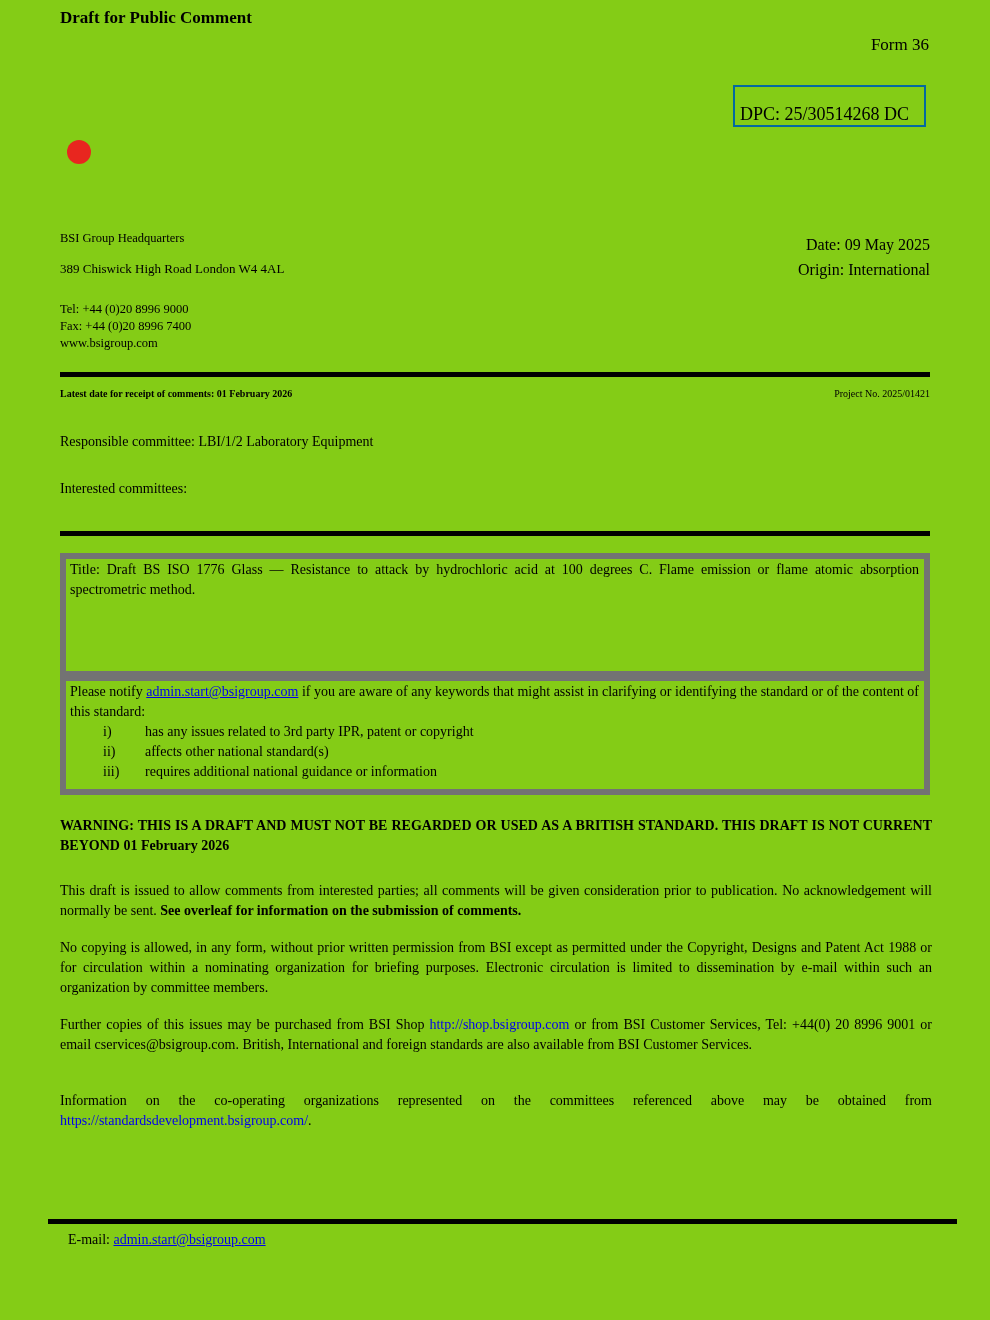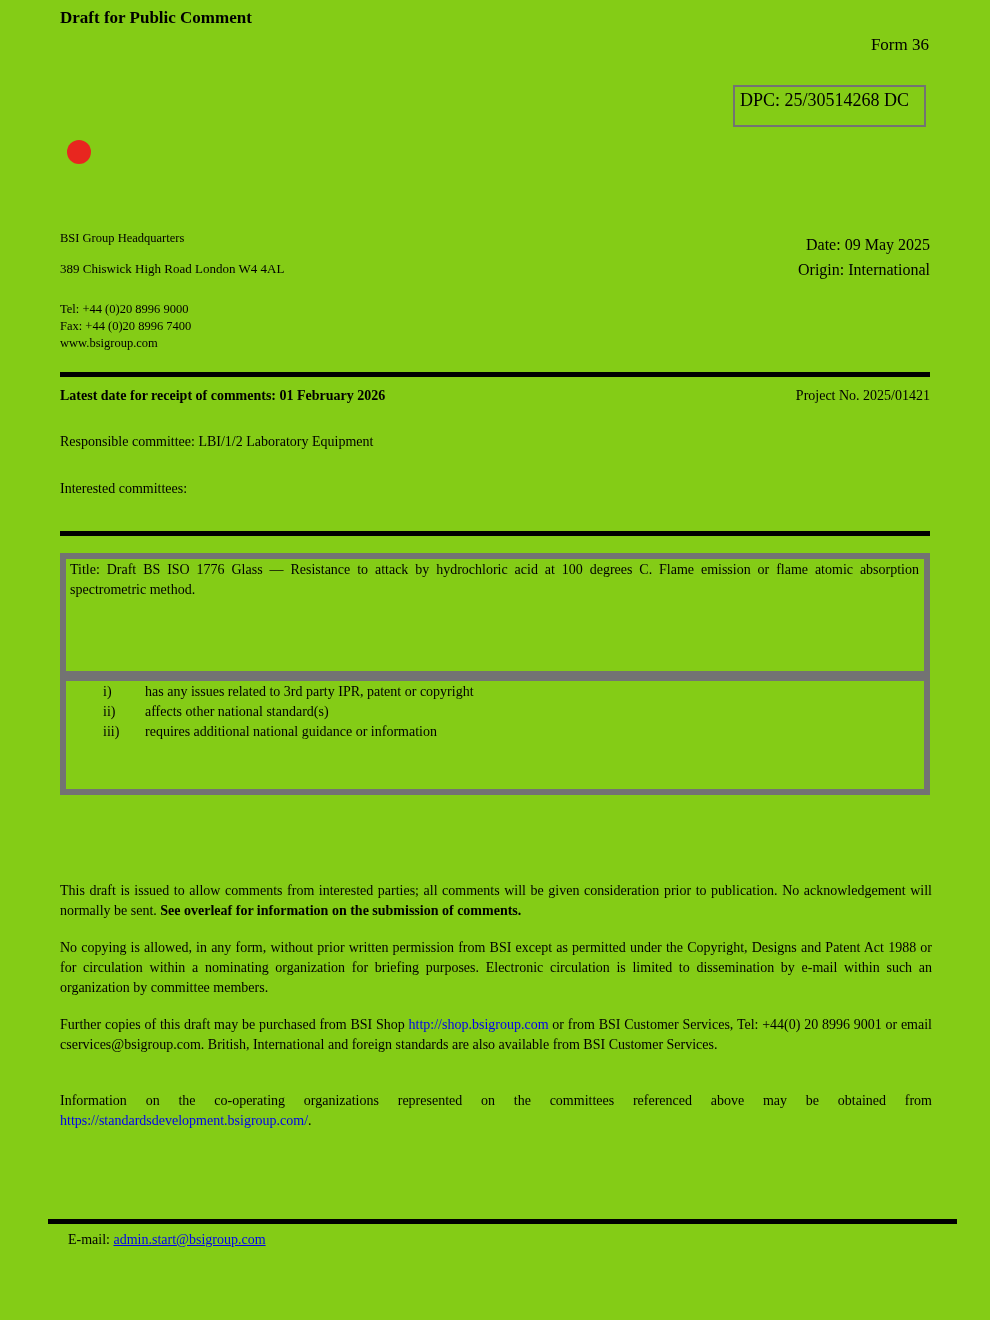--- a/index.html
+++ b/index.html
@@ -26,24 +26,24 @@
     left: 60px; top: 8px;
     font-size: 17px; font-weight: bold;
   }
   .form-number {
     right: 61px; top: 35px;
     font-size: 17px;
   }
   .dpc-box {
     left: 733px; top: 85px;
     width: 193px; height: 42px;
-    border: 2px solid #737373;
+    border: 2px solid #0369a1;
     box-sizing: border-box;
     font-size: 18px;
-    padding: 3px 4px 0 5px;
+    padding: 17px 4px 0 5px;
     white-space: nowrap;
   }
 
   .logo {
     left: 60px; top: 80px;
     font-family: "Liberation Sans", sans-serif;
     font-weight: bold;
     font-size: 100px;
     letter-spacing: -4px;
     line-height: 1.05;
@@ -72,21 +72,21 @@
     left: 60px; width: 870px; height: 5px;
     background: #000000;
   }
   .rule-1 { top: 372px; }
   .rule-2 { top: 531px; }
   .rule-footer { left: 48px; top: 1219px; width: 909px; }
 
   .comments-row {
     left: 60px; top: 388px; width: 870px;
     display: flex; justify-content: space-between;
-    font-size: 14px;
+    font-size: 10px;
   }
   .comments-row .latest { font-weight: bold; }
   .responsible { left: 60px; top: 434px; font-size: 14px; }
   .interested  { left: 60px; top: 481px; font-size: 14px; }
 
   .doc-box {
     left: 60px; width: 870px;
     border: 6px solid #737373;
     box-sizing: border-box;
     font-size: 14px;
@@ -168,45 +168,49 @@
 
   <div class="abs interested">Interested committees:</div>
 
   <div class="abs rule rule-2"></div>
 
   <div class="abs doc-box title-box">
     <span>Title: Draft BS ISO 1776 Glass — Resistance to attack by hydrochloric acid at 100 degrees C. Flame emission or flame atomic absorption spectrometric method.</span>
   </div>
 
   <div class="abs doc-box notify-box">
+    <div>
+      <span>Please notify </span><a class="link underlined">admin.start@bsigroup.com</a><span> if you are aware of any keywords that might assist in clarifying or identifying the standard or of the content of this standard:</span>
+    </div>
     <div class="notify-list">
       <div class="notify-item">
         <span class="num">i)</span>
         <span>has any issues related to 3rd party IPR, patent or copyright</span>
       </div>
       <div class="notify-item">
         <span class="num">ii)</span>
         <span>affects other national standard(s)</span>
       </div>
       <div class="notify-item">
         <span class="num">iii)</span>
         <span>requires additional national guidance or information</span>
       </div>
     </div>
   </div>
 
+  <div class="abs para warning">WARNING: THIS IS A DRAFT AND MUST NOT BE REGARDED OR USED AS A BRITISH STANDARD. THIS DRAFT IS NOT CURRENT BEYOND 01 February 2026</div>
 
   <div class="abs para p1">
     <span>This draft is issued to allow comments from interested parties; all comments will be given consideration prior to publication. No acknowledgement will normally be sent. </span><span class="bold-inline">See overleaf for information on the submission of comments.</span>
   </div>
 
   <div class="abs para p2">No copying is allowed, in any form, without prior written permission from BSI except as permitted under the Copyright, Designs and Patent Act 1988 or for circulation within a nominating organization for briefing purposes. Electronic circulation is limited to dissemination by e-mail within such an organization by committee members.</div>
 
   <div class="abs para p3">
-    <span>Further copies of this draft may be purchased from BSI Shop </span><a class="link">http://shop.bsigroup.com</a><span> or from BSI Customer Services, Tel: +44(0) 20 8996 9001 or email cservices@bsigroup.com. British, International and foreign standards are also available from BSI Customer Services.</span>
+    <span>Further copies of this issues may be purchased from BSI Shop </span><a class="link">http://shop.bsigroup.com</a><span> or from BSI Customer Services, Tel: +44(0) 20 8996 9001 or email cservices@bsigroup.com. British, International and foreign standards are also available from BSI Customer Services.</span>
   </div>
 
   <div class="abs para p4">
     <span>Information on the co-operating organizations represented on the committees referenced above may be obtained from </span><a class="link">https://standardsdevelopment.bsigroup.com/</a><span>.</span>
   </div>
 
   <div class="abs rule rule-footer"></div>
 
   <div class="abs footer-email">
     <span>E-mail: </span><a class="link underlined">admin.start@bsigroup.com</a>

